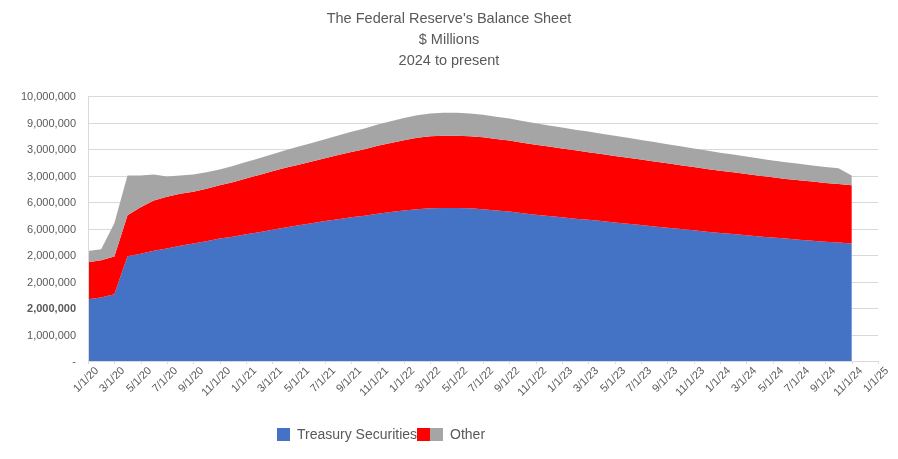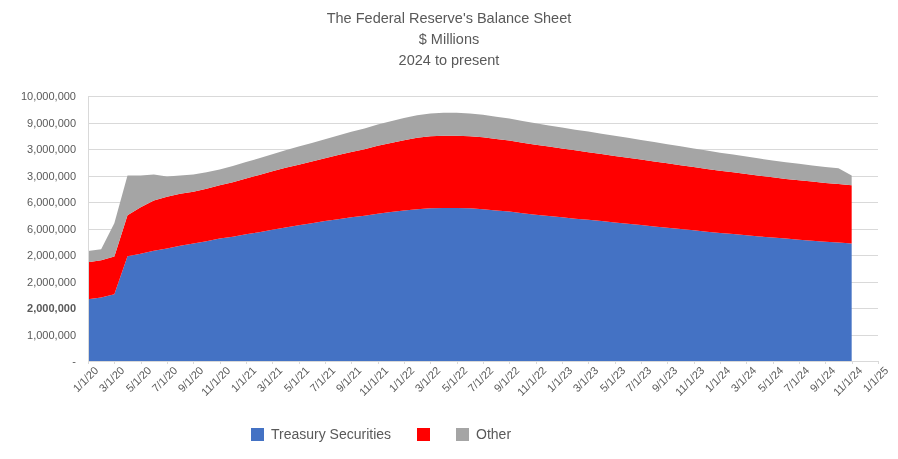--- a/index.html
+++ b/index.html
@@ -115,21 +115,20 @@
   }
   
   .legend {
     position: absolute;
     left: 0;
     top: 426px;
     width: 762px;
     display: flex;
     justify-content: center;
     align-items: center;
-    gap: 26px;
   }
   .legend-item {
     display: flex;
     align-items: center;
     gap: 7px;
   }
   .legend-swatch {
     width: 13px;
     height: 13px;
     display: block;

